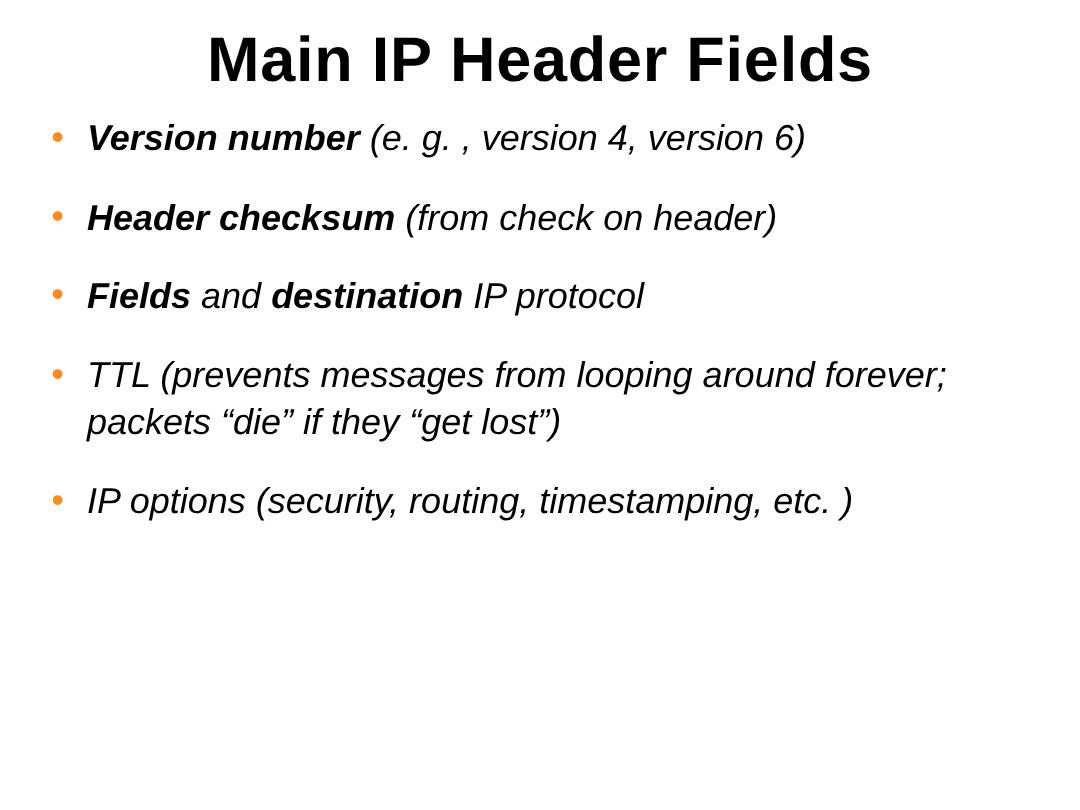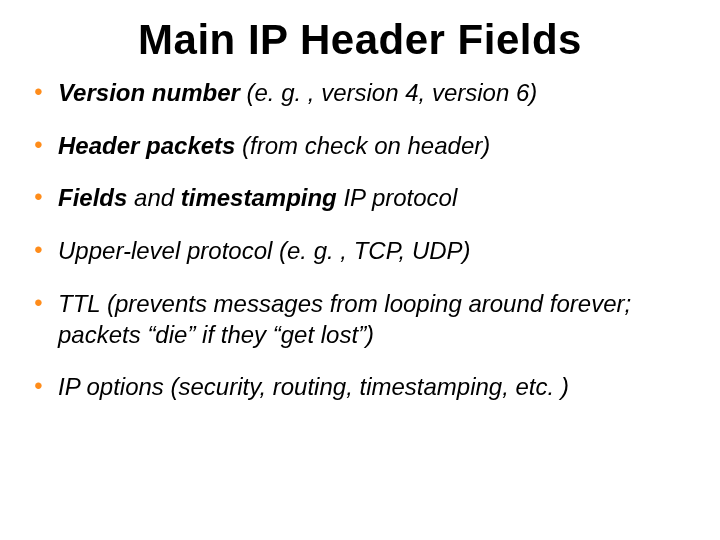--- a/index.html
+++ b/index.html
@@ -52,27 +52,24 @@
 </head>
 <body>
 
 <div class="slide">
   <div class="title">Main IP Header Fields</div>
   <ul class="bullets">
     <li>
       <span class="b">Version number</span><span> (e. g. , version 4, version 6)</span>
     </li>
     <li>
-      <span class="b">Header packets</span><span> (from check on header)</span>
+      <span class="b">Header checksum</span><span> (from check on header)</span>
     </li>
     <li>
-      <span class="b">Fields</span><span> and </span><span class="b">timestamping</span><span> IP protocol</span>
-    </li>
-    <li>
-      <span>Upper-level protocol (e. g. , TCP, UDP)</span>
+      <span class="b">Fields</span><span> and </span><span class="b">destination</span><span> IP protocol</span>
     </li>
     <li>
       <span>TTL (prevents messages from looping around forever;  packets “die” if they “get lost”)</span>
     </li>
     <li>
       <span>IP options (security, routing, timestamping, etc. )</span>
     </li>
   </ul>
 </div>
 

